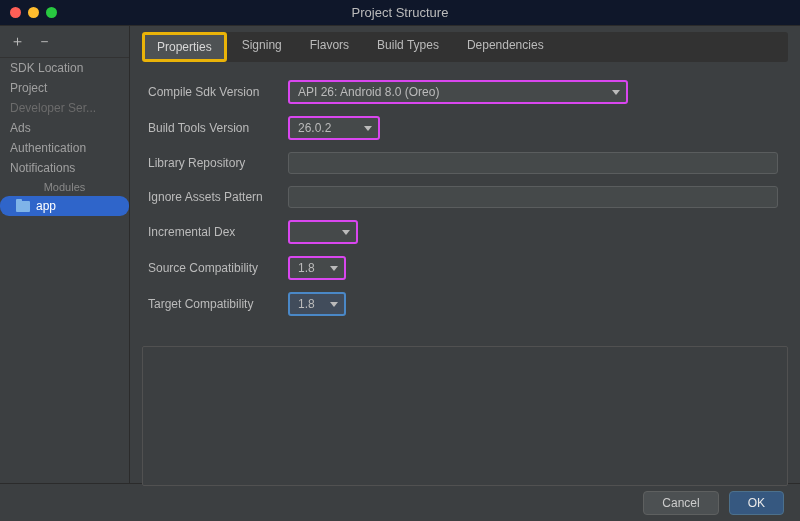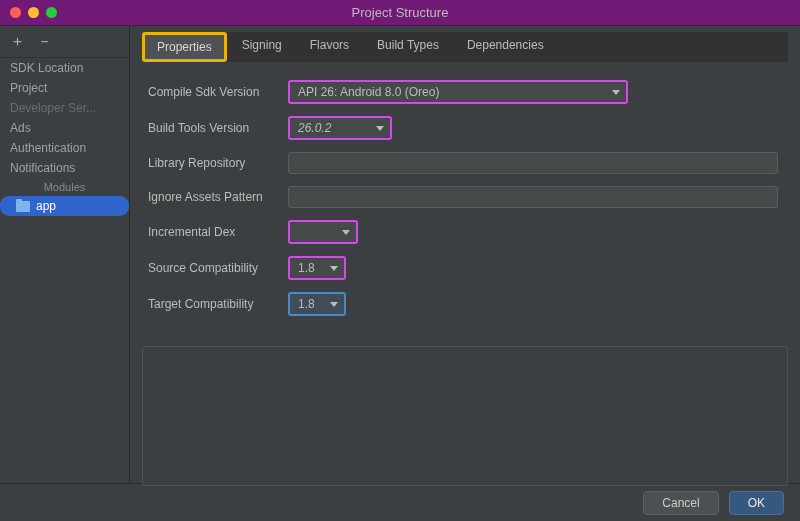--- a/index.html
+++ b/index.html
@@ -7,21 +7,21 @@
       font-family: -apple-system, "Helvetica Neue", Arial, sans-serif;
       font-size: 12px;
       background: #3c3f41;
       color: #bbbbbb;
       width: 800px;
       height: 521px;
       overflow: hidden;
     }
     .titlebar {
       height: 26px;
-      background: #701a75;
+      background: #0f172a;
       display: flex;
       align-items: center;
       position: relative;
       border-bottom: 1px solid #2b2b2b;
     }
     .traffic-lights {
       display: flex;
       gap: 7px;
       padding-left: 10px;
     }
@@ -141,21 +141,21 @@
       background: #45494a;
       border: 2px solid #d946ef;
       border-radius: 3px;
       height: 24px;
       padding: 0 6px 0 8px;
       color: #bbbbbb;
       font-size: 12px;
       gap: 8px;
     }
     .dropdown.wide { width: 340px; justify-content: space-between; }
-    .dropdown.med { width: 104px; justify-content: space-between; font-style: italic; }
+    .dropdown.med { width: 92px; justify-content: space-between; }
     .dropdown.small { width: 58px; justify-content: space-between; }
     .dropdown.empty { width: 70px; justify-content: flex-end; }
     .dropdown.hl { border-color: #4a88c7; background: #414c5b; }
     .arrow svg { display: block; }
     .textinput {
       flex: 1;
       background: #45494a;
       border: 1px solid #5a5d5e;
       border-radius: 3px;
       height: 22px;

